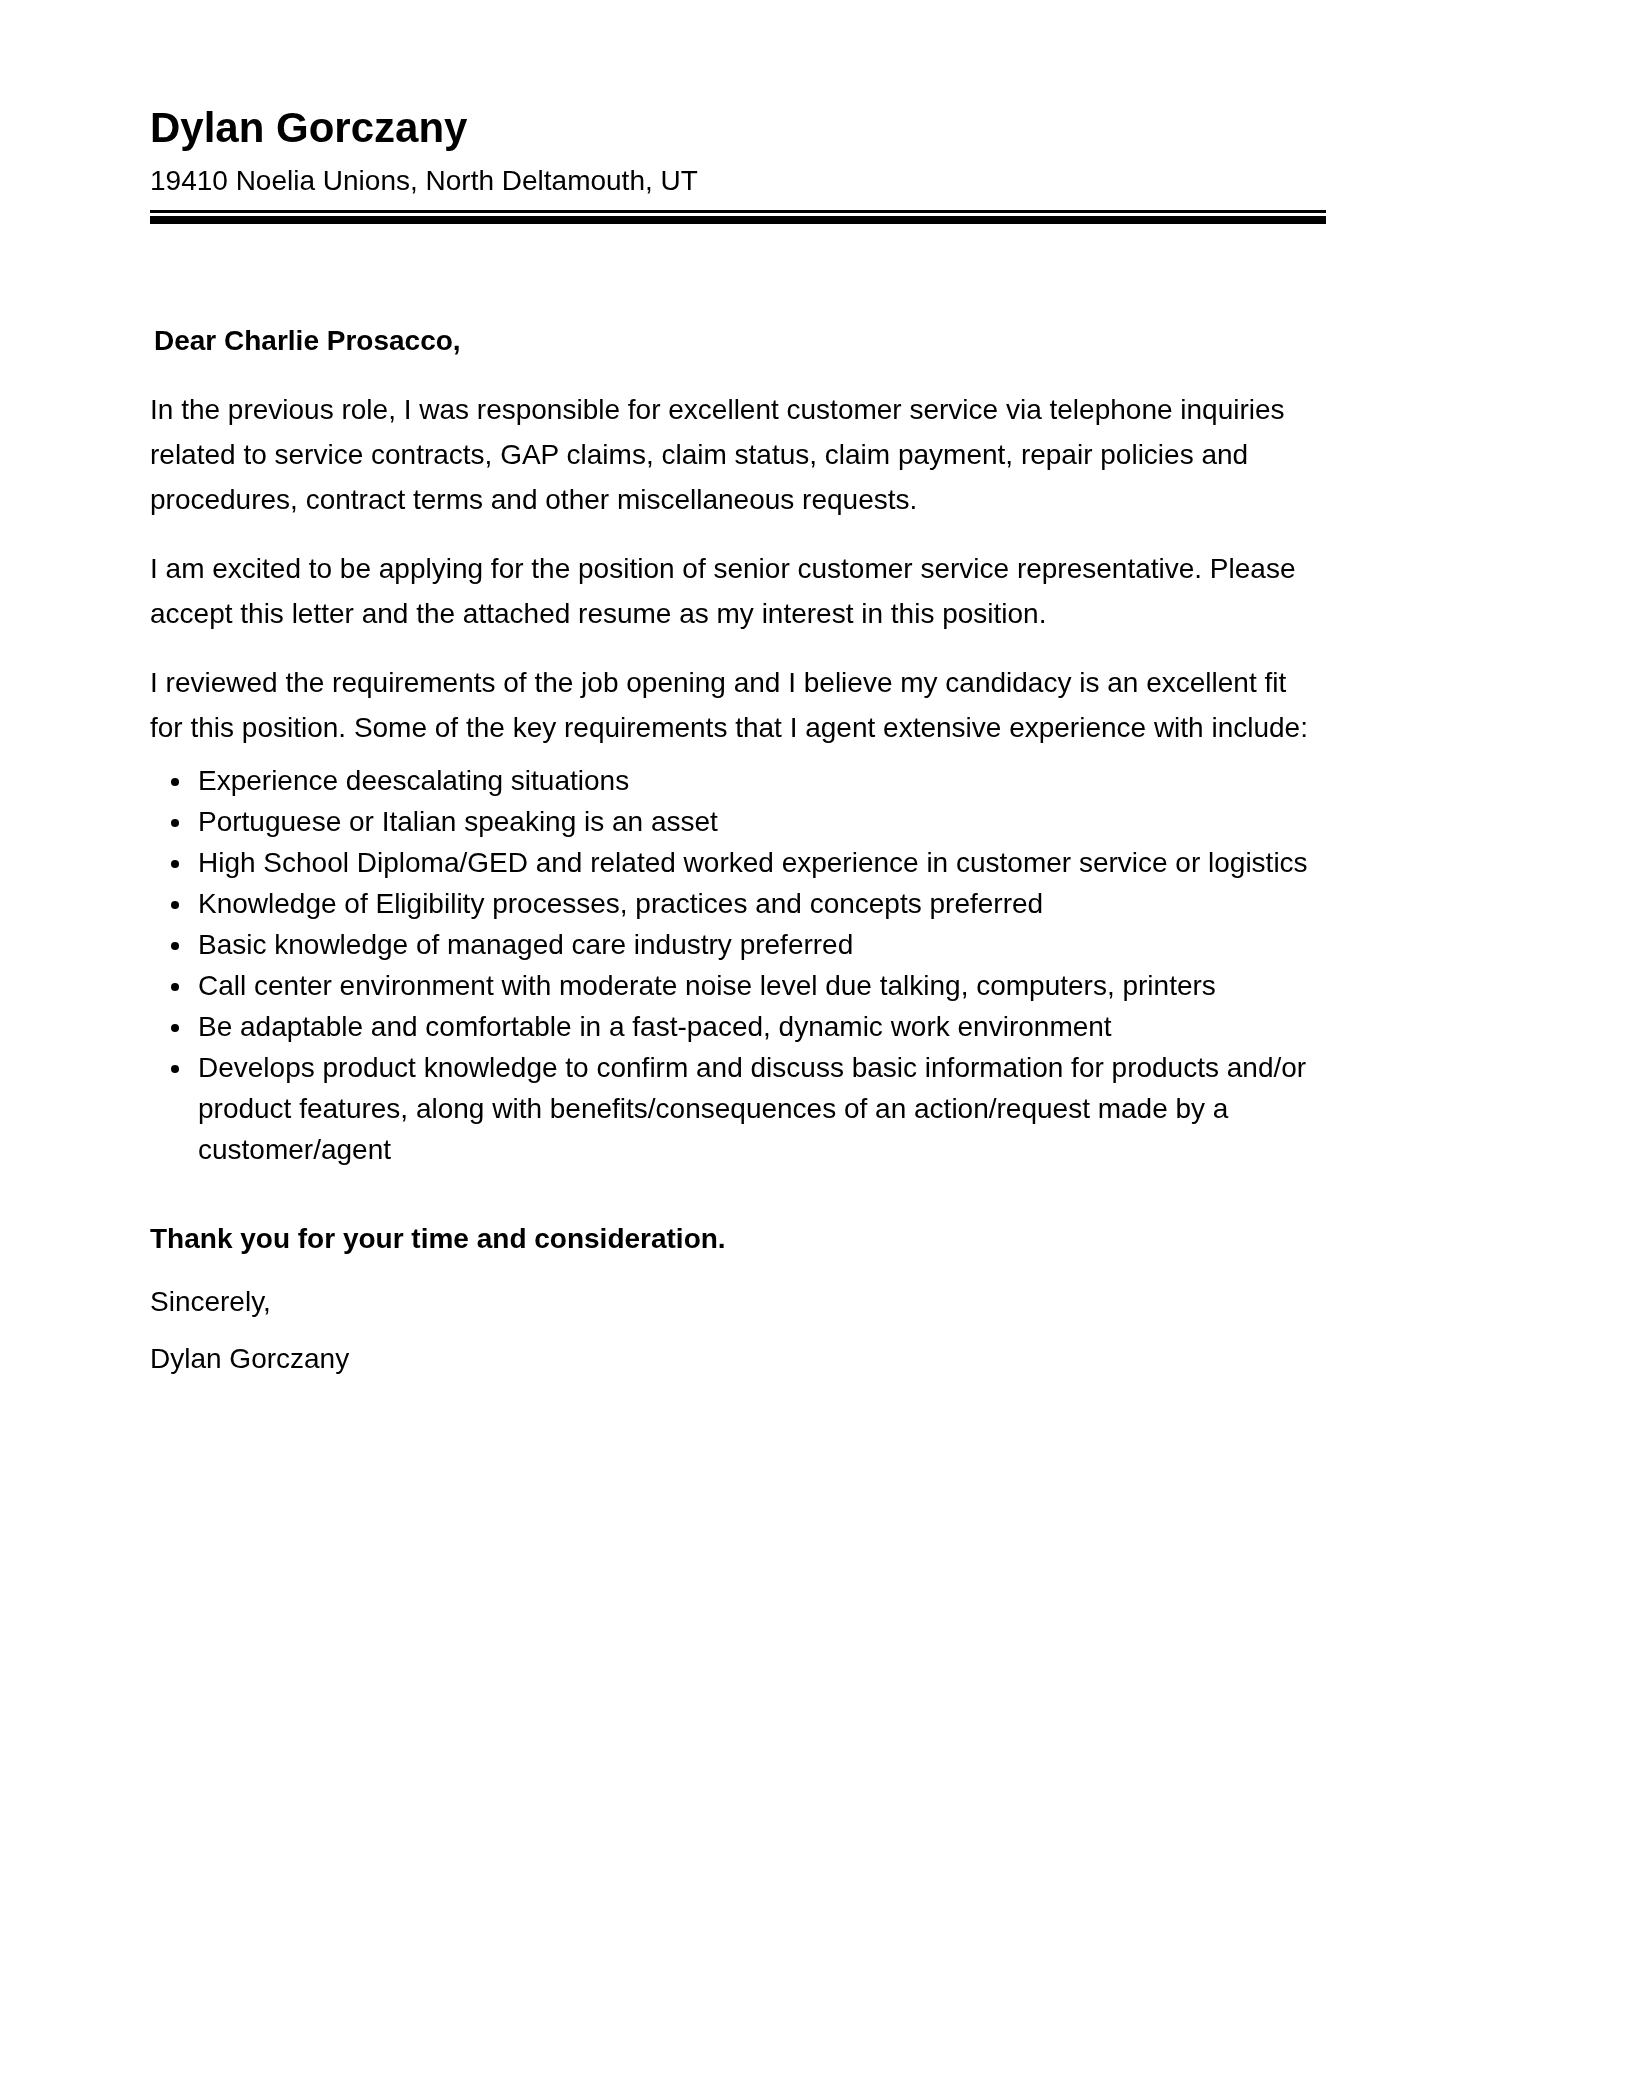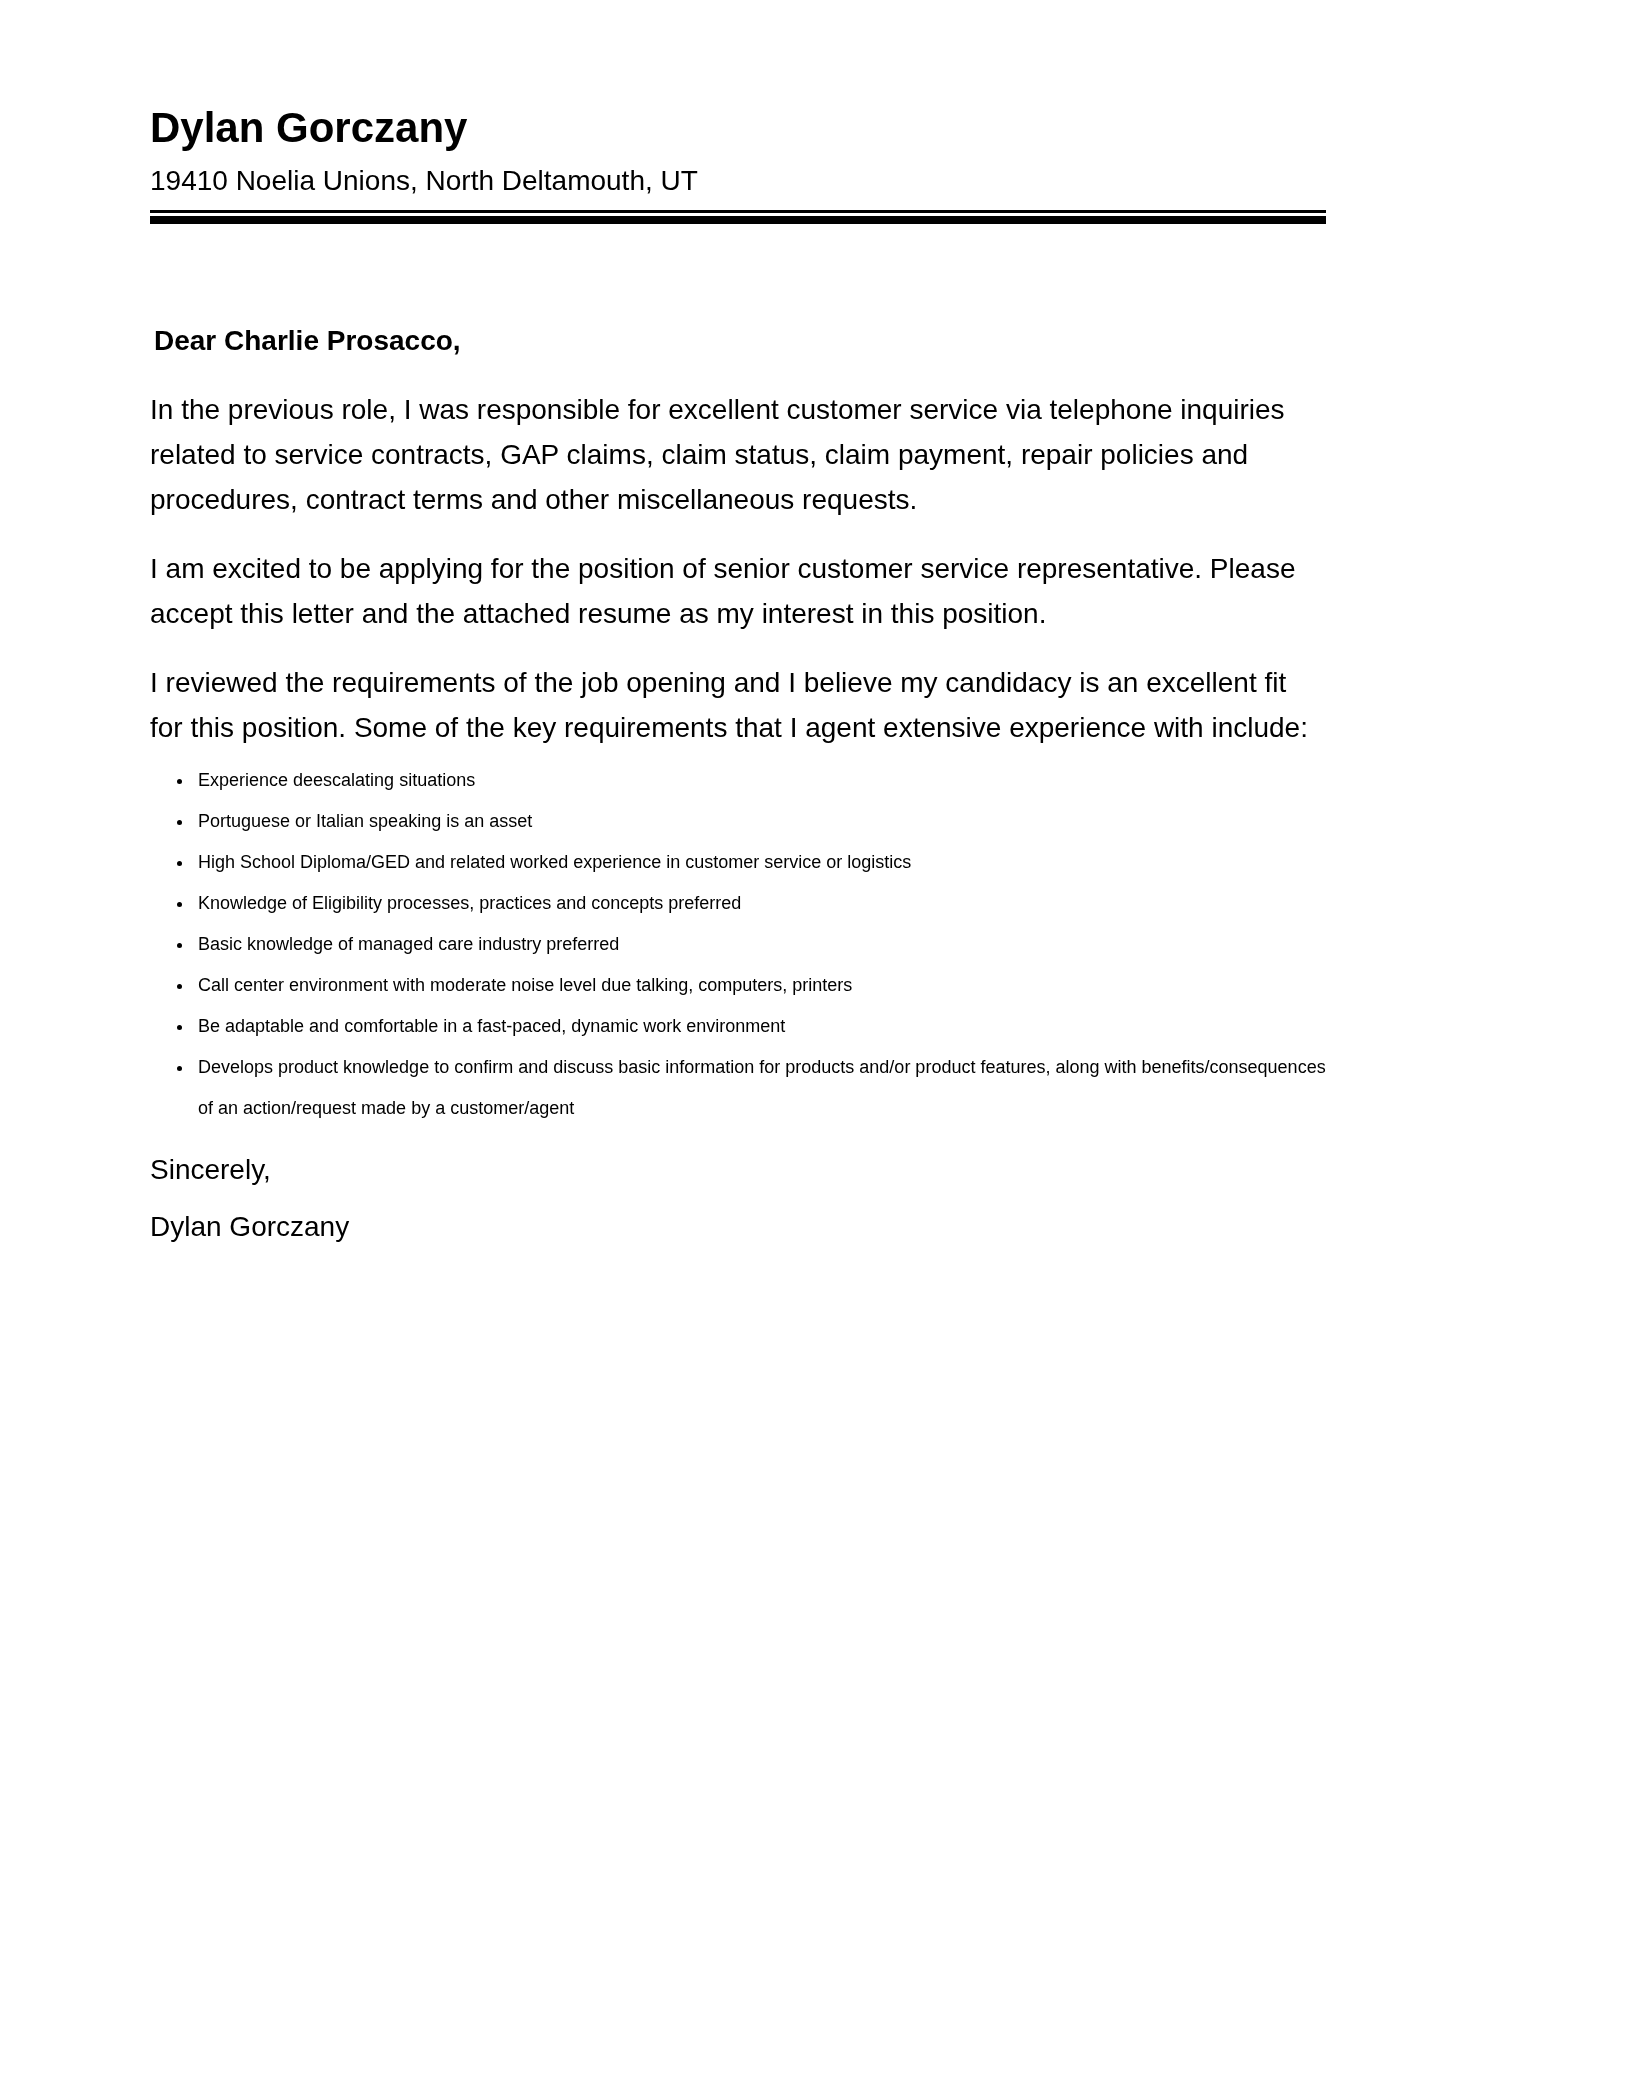--- a/index.html
+++ b/index.html
@@ -51,21 +51,21 @@
   }
   .para {
     margin: 24px 0 0 0;
     font-size: 28px;
     line-height: 45px;
   }
   ul.bullets {
     margin: 10px 0 0 0;
     padding: 0 0 0 44px;
     list-style: disc outside;
-    font-size: 18px;
+    font-size: 28px;
     line-height: 41px;
   }
   ul.bullets li {
     margin: 0;
     padding-left: 4px;
   }
   .closing {
     margin: 46px 0 0 0;
     font-size: 28px;
     line-height: 45px;
@@ -111,19 +111,20 @@
       <li>Experience deescalating situations</li>
       <li>Portuguese or Italian speaking is an asset</li>
       <li>High School Diploma/GED and related worked experience in customer service or logistics</li>
       <li>Knowledge of Eligibility processes, practices and concepts preferred</li>
       <li>Basic knowledge of managed care industry preferred</li>
       <li>Call center environment with moderate noise level due talking, computers, printers</li>
       <li>Be adaptable and comfortable in a fast-paced, dynamic work environment</li>
       <li>Develops product knowledge to confirm and discuss basic information for products and/or product features, along with benefits/consequences of an action/request made by a customer/agent</li>
     </ul>
 
+    <p class="closing">Thank you for your time and consideration.</p>
 
     <p class="signoff">Sincerely,</p>
 
     <p class="signature">Dylan Gorczany</p>
   </main>
 
 </div>
 
 </body></html>

